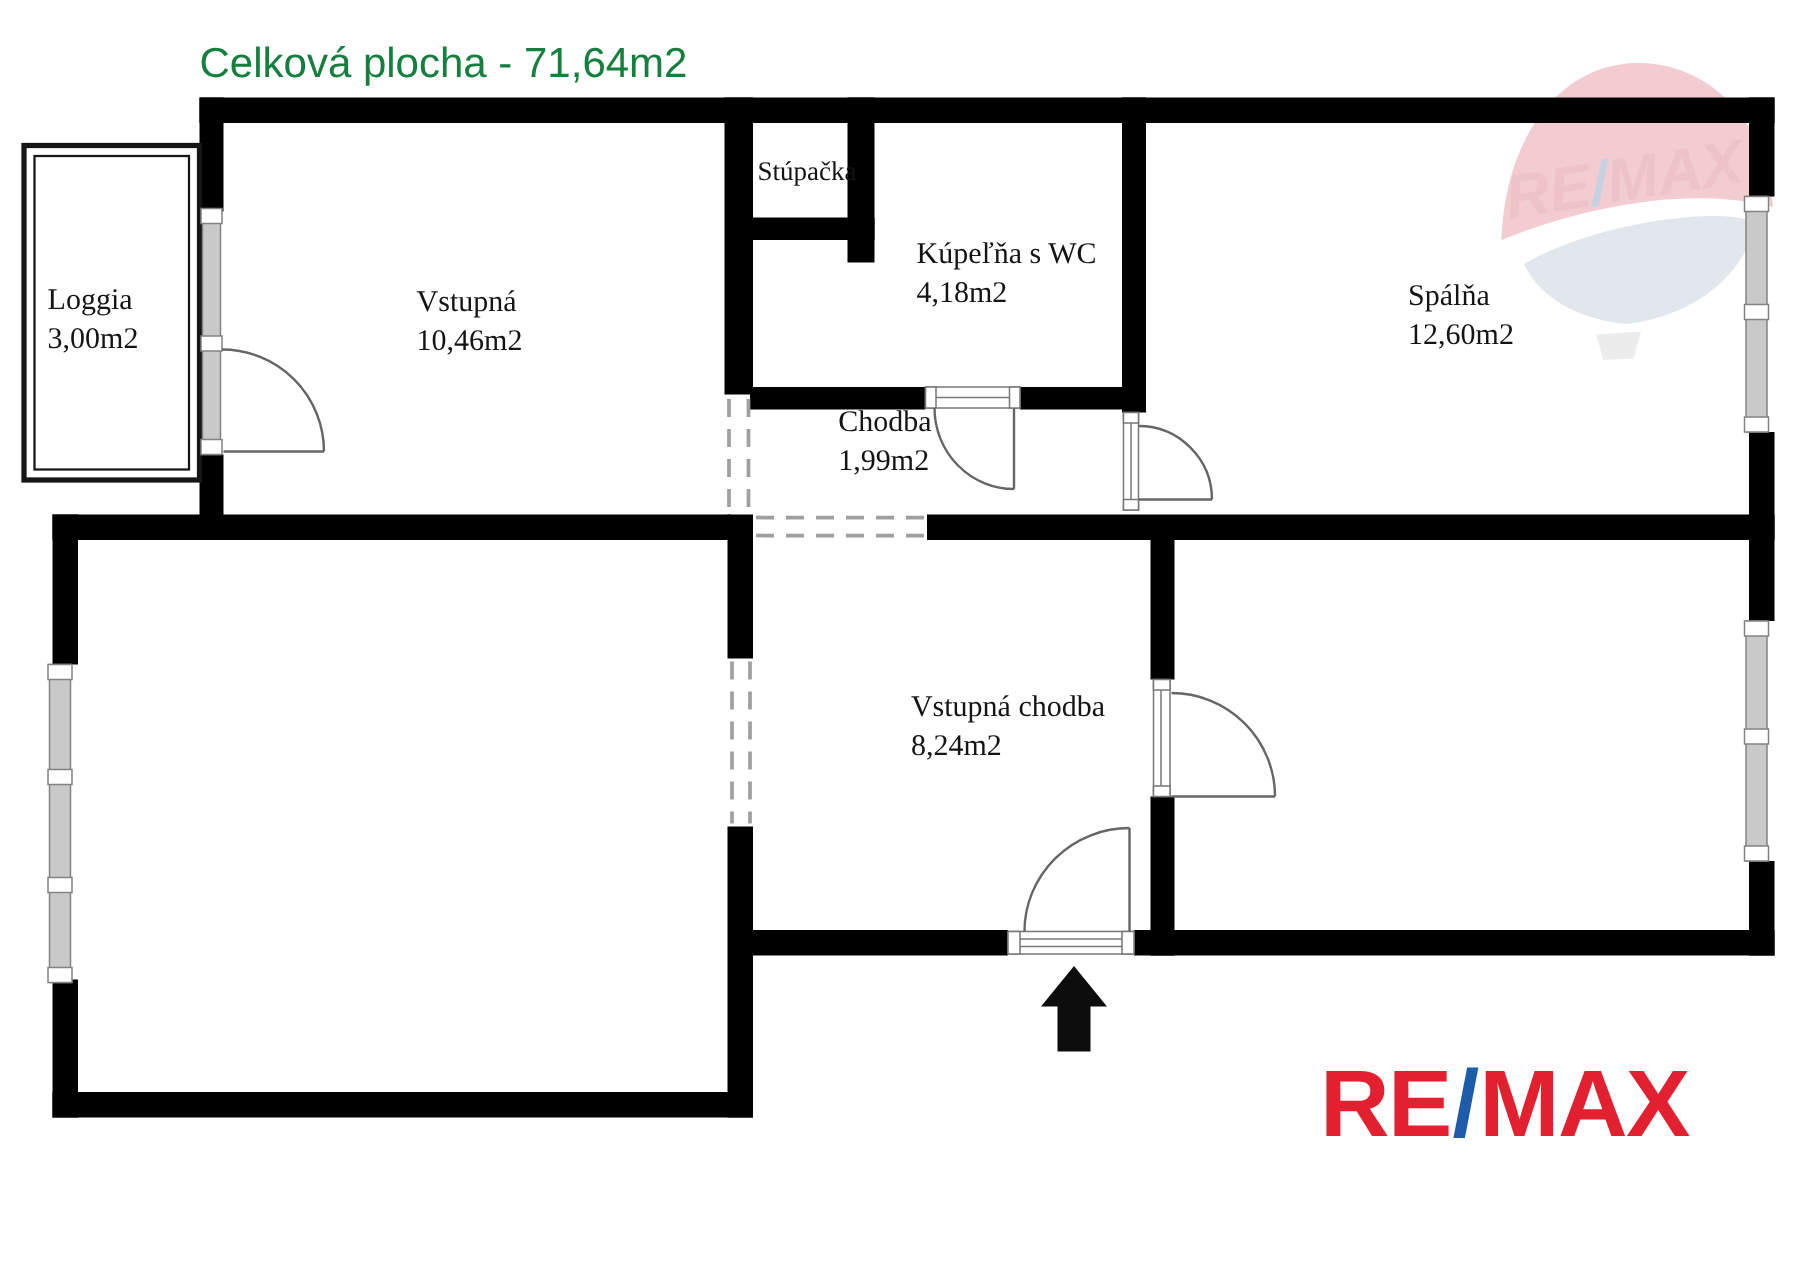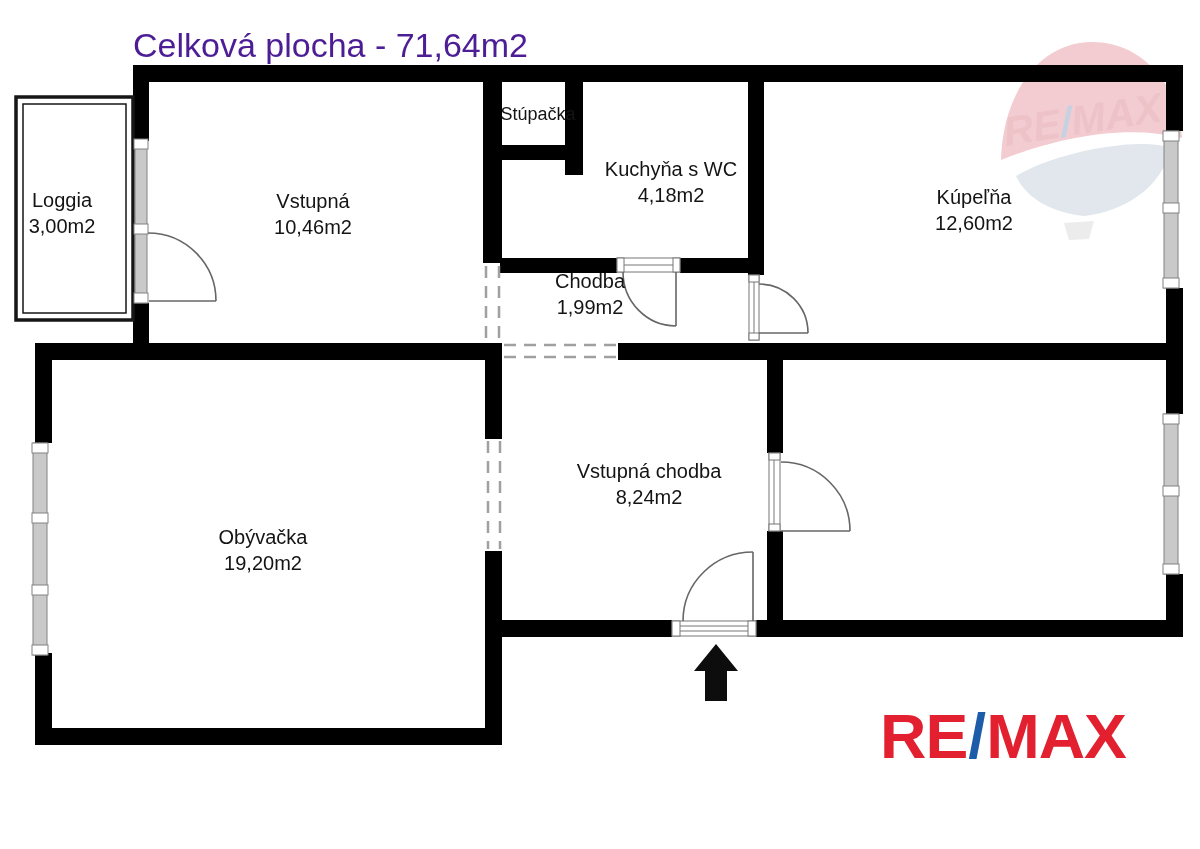--- a/index.html
+++ b/index.html
@@ -1,21 +1,21 @@
 <!DOCTYPE html>
 <html><head>
 <meta charset="utf-8">
 <style>
   html,body{margin:0;padding:0;background:#fff;}
   #stage{position:relative;width:1200px;height:849px;background:#ffffff;overflow:hidden;
          font-family:"Liberation Sans", sans-serif;color:#111;}
   #plan-svg{position:absolute;left:0;top:0;}
-  .title{position:absolute;left:133px;top:26px;font-size:34px;color:#4c1d95;white-space:nowrap;}
-  .room-label{position:absolute;transform:translateX(-50%);text-align:center;font-size:20px;
-              line-height:26px;color:#141414;white-space:nowrap;}
+  .title{position:absolute;left:133px;top:26px;font-size:28px;color:#15803d;white-space:nowrap;}
+  .room-label{position:absolute;transform:translateX(-50%);text-align:left;font-size:20px;
+              line-height:26px;color:#141414;white-space:nowrap;font-family:Liberation Serif, serif;}
   .room-label.small{font-size:18px;}
   .logo{position:absolute;left:880px;top:700px;font-size:63px;font-weight:bold;
         letter-spacing:-1px;white-space:nowrap;transform:scaleX(1.02);transform-origin:left top;}
   .logo .re,.logo .max{color:#e2202f;}
   .logo .slash{color:#1d5ca9;padding:0 1px;font-weight:bold;}
 </style>
 </head>
 <body>
 
 <div id="stage">
@@ -163,37 +163,33 @@
     <div>3,00m2</div>
   </div>
   <div class="room-label" style="left:313px;top:188px">
     <div>Vstupná</div>
     <div>10,46m2</div>
   </div>
   <div class="room-label small" style="left:538px;top:101px">
     <div>Stúpačka</div>
   </div>
   <div class="room-label" style="left:671px;top:156px">
-    <div>Kuchyňa s WC</div>
+    <div>Kúpeľňa s WC</div>
     <div>4,18m2</div>
   </div>
   <div class="room-label" style="left:974px;top:184px">
-    <div>Kúpeľňa</div>
+    <div>Spálňa</div>
     <div>12,60m2</div>
   </div>
   <div class="room-label" style="left:590px;top:268px">
     <div>Chodba</div>
     <div>1,99m2</div>
   </div>
-  <div class="room-label" style="left:649px;top:458px">
+  <div class="room-label" style="left:672px;top:458px">
     <div>Vstupná chodba</div>
     <div>8,24m2</div>
-  </div>
-  <div class="room-label" style="left:263px;top:524px">
-    <div>Obývačka</div>
-    <div>19,20m2</div>
   </div>
 
   <div class="logo">
     <span class="re">RE</span><span class="slash">/</span><span class="max">MAX</span>
   </div>
 
 </div>
 
 </body></html>

